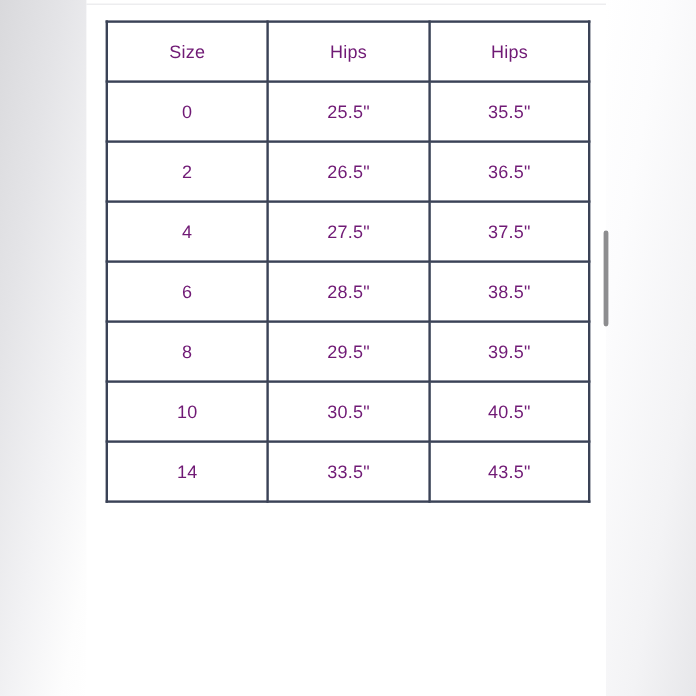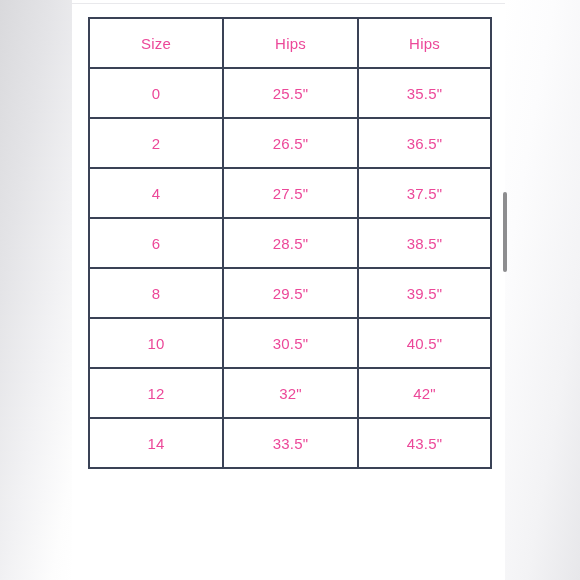--- a/index.html
+++ b/index.html
@@ -71,21 +71,21 @@
     width: 402px;
     table-layout: fixed;
   }
   table.size-table th,
   table.size-table td {
     border: 2px solid #3a4256;
     height: 50px;
     box-sizing: border-box;
     text-align: center;
     vertical-align: middle;
-    color: #ec4899;
+    color: #701a75;
     font-size: 15px;
     font-weight: 400;
     letter-spacing: 0.2px;
     background: #ffffff;
     padding: 0;
   }
   table.size-table th {
     font-weight: 400;
   }
   table.size-table col.col-size  { width: 134px; }
@@ -161,25 +161,20 @@
             <td>8</td>
             <td>29.5"</td>
             <td>39.5"</td>
           </tr>
           <tr>
             <td>10</td>
             <td>30.5"</td>
             <td>40.5"</td>
           </tr>
           <tr>
-            <td>12</td>
-            <td>32"</td>
-            <td>42"</td>
-          </tr>
-          <tr>
             <td>14</td>
             <td>33.5"</td>
             <td>43.5"</td>
           </tr>
         </tbody>
       </table>
     </div>
   </div>
 
   <div class="scrollbar-track">

